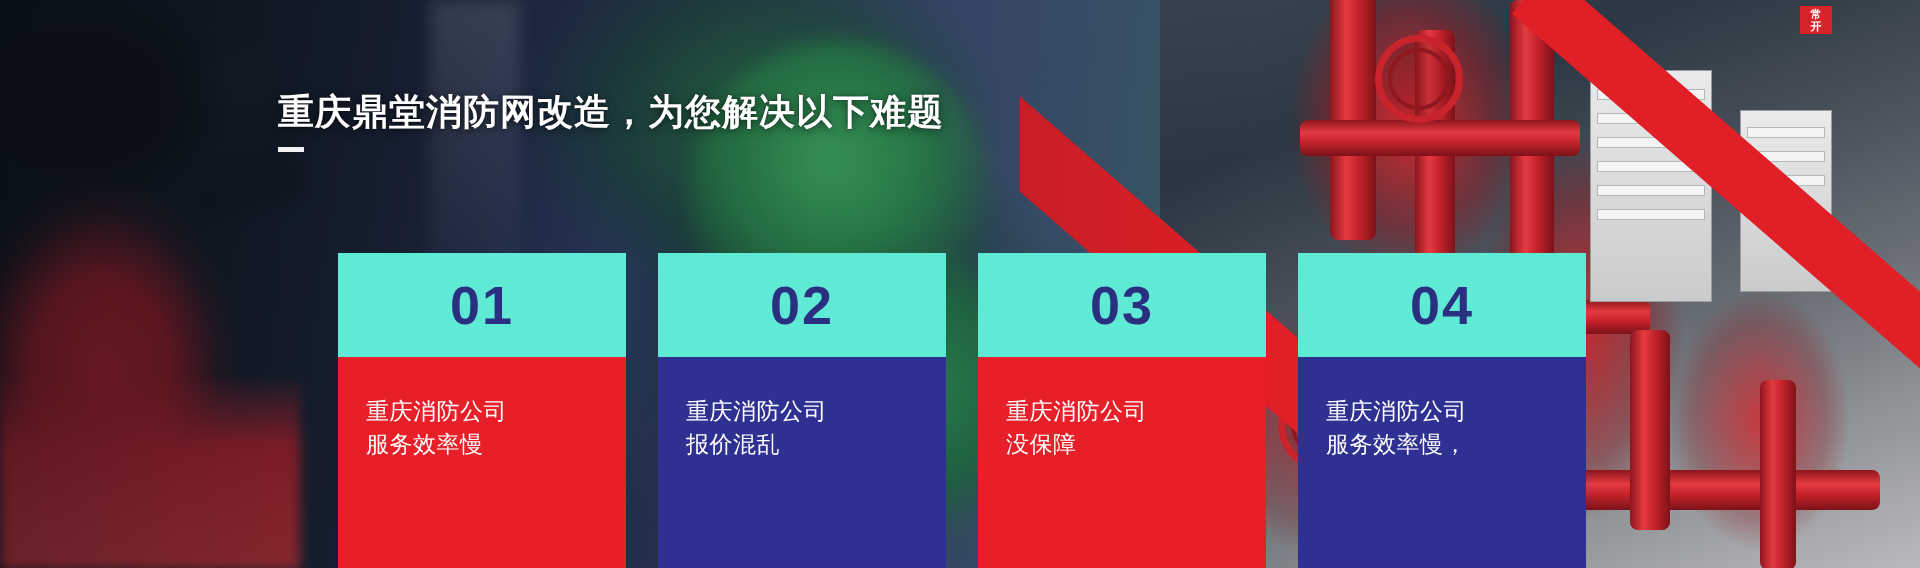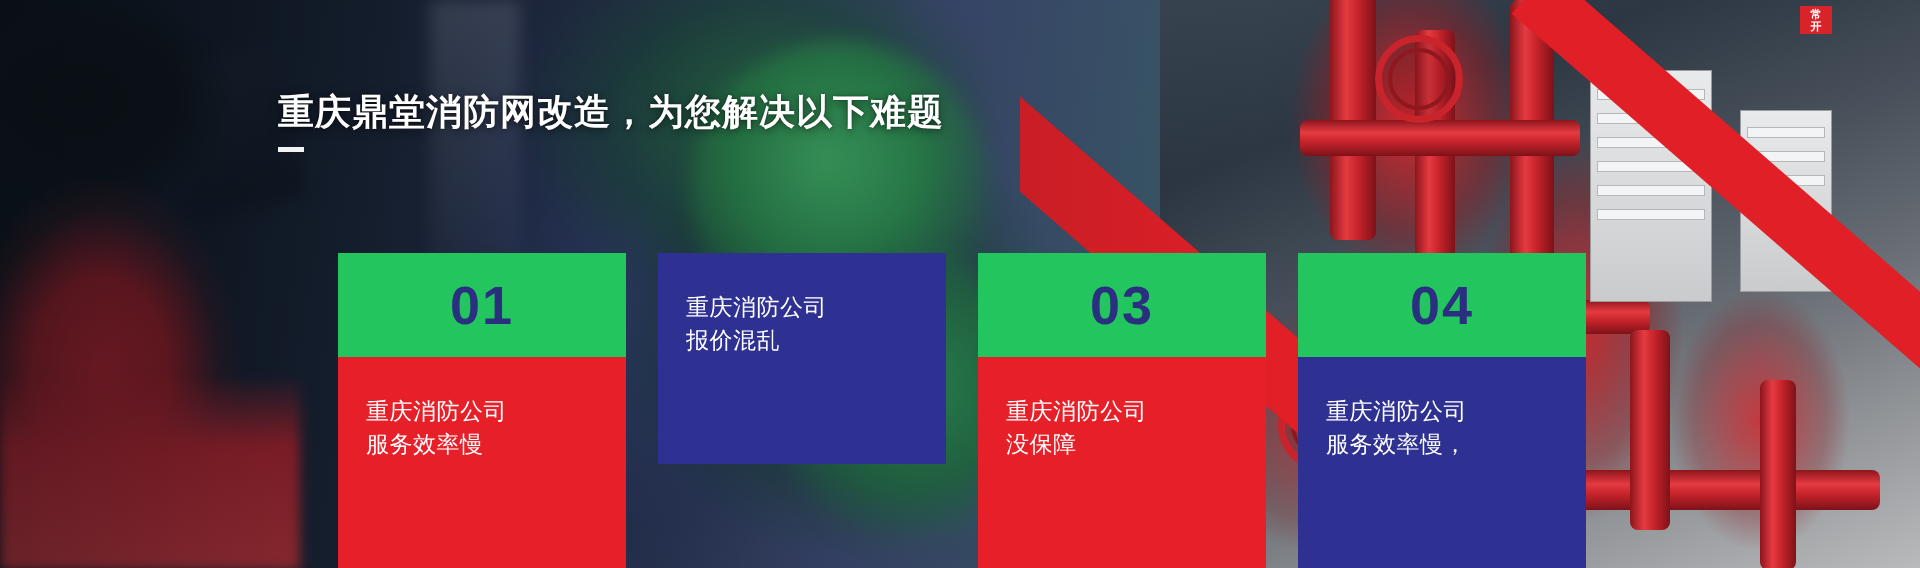--- a/index.html
+++ b/index.html
@@ -107,21 +107,21 @@
   .headline-rule{
     position:absolute;left:278px;top:147px;width:26px;height:5px;background:#ffffff;opacity:.95;
   }
 
   .cards{
     position:absolute;left:338px;top:253px;
     display:flex;gap:32px;
   }
   .card{width:288px;}
   .card .num-box{
-    height:104px;background:#22c55e;
+    height:104px;background:#5eead4;
     display:flex;align-items:center;justify-content:center;
   }
   .card .num{
     font-size:54px;font-weight:bold;color:#2b2f80;letter-spacing:2px;line-height:54px;
   }
   .card .body{
     height:211px;padding:38px 28px 0 28px;box-sizing:border-box;
   }
   .card .body p{
     margin:0;color:#ffffff;font-size:23px;line-height:33px;font-weight:normal;
@@ -196,20 +196,23 @@
         <div class="num-box">
           <span class="num">01</span>
         </div>
         <div class="body">
           <p>重庆消防公司</p>
           <p>服务效率慢</p>
         </div>
       </div>
 
       <div class="card blue">
+        <div class="num-box">
+          <span class="num">02</span>
+        </div>
         <div class="body">
           <p>重庆消防公司</p>
           <p>报价混乱</p>
         </div>
       </div>
 
       <div class="card red">
         <div class="num-box">
           <span class="num">03</span>
         </div>

